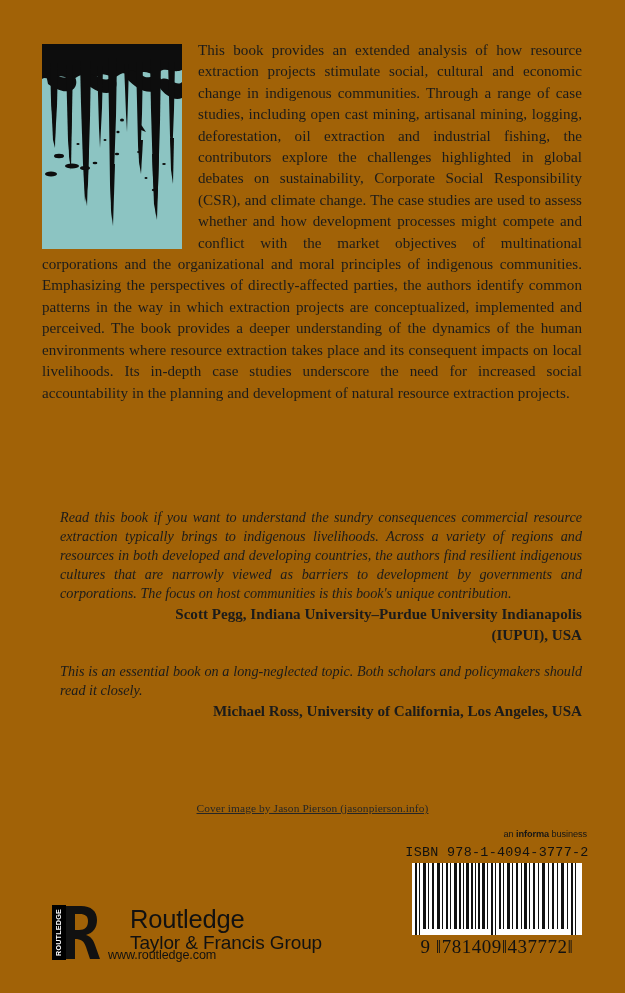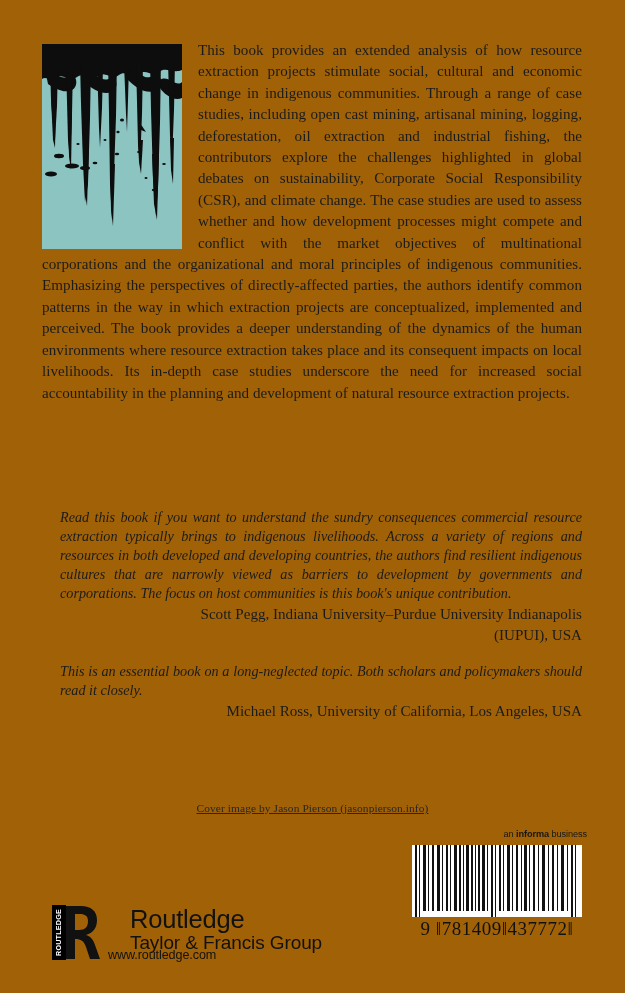--- a/index.html
+++ b/index.html
@@ -80,20 +80,21 @@
     line-height: 19px;
     text-align: justify;
     color: #1b1b1b;
   }
   .endorsement-attrib {
     font-size: 15.1px;
     line-height: 21px;
     text-align: right;
     color: #1b1b1b;
     margin-top: 1px;
+    font-weight: bold;
   }
   .attrib-line2 {
     display: block;
   }
   .endorsement-2 {
     margin-top: 12px;
   }
 
   
   .cover-credit {
@@ -309,20 +310,21 @@
       </div>
     </div>
 
   </div>
 
   <div class="cover-credit">Cover image by Jason Pierson (jasonpierson.info)</div>
 
   <div class="informa"><span>an </span><b>informa</b><span> business</span></div>
 
   <div class="isbn-block">
+    <div class="isbn-text">ISBN 978-1-4094-3777-2</div>
 
     <svg class="barcode" width="170" height="72" viewBox="0 0 170 72">
       <rect x="0" y="0" width="170" height="72" fill="#ffffff"></rect>
       <g fill="#111111">
         <rect x="3" y="0" width="2" height="72"></rect>
         <rect x="7" y="0" width="1" height="72"></rect>
         <rect x="11" y="0" width="3" height="66"></rect>
         <rect x="16" y="0" width="1" height="66"></rect>
         <rect x="20" y="0" width="2" height="66"></rect>
         <rect x="25" y="0" width="3" height="66"></rect>

